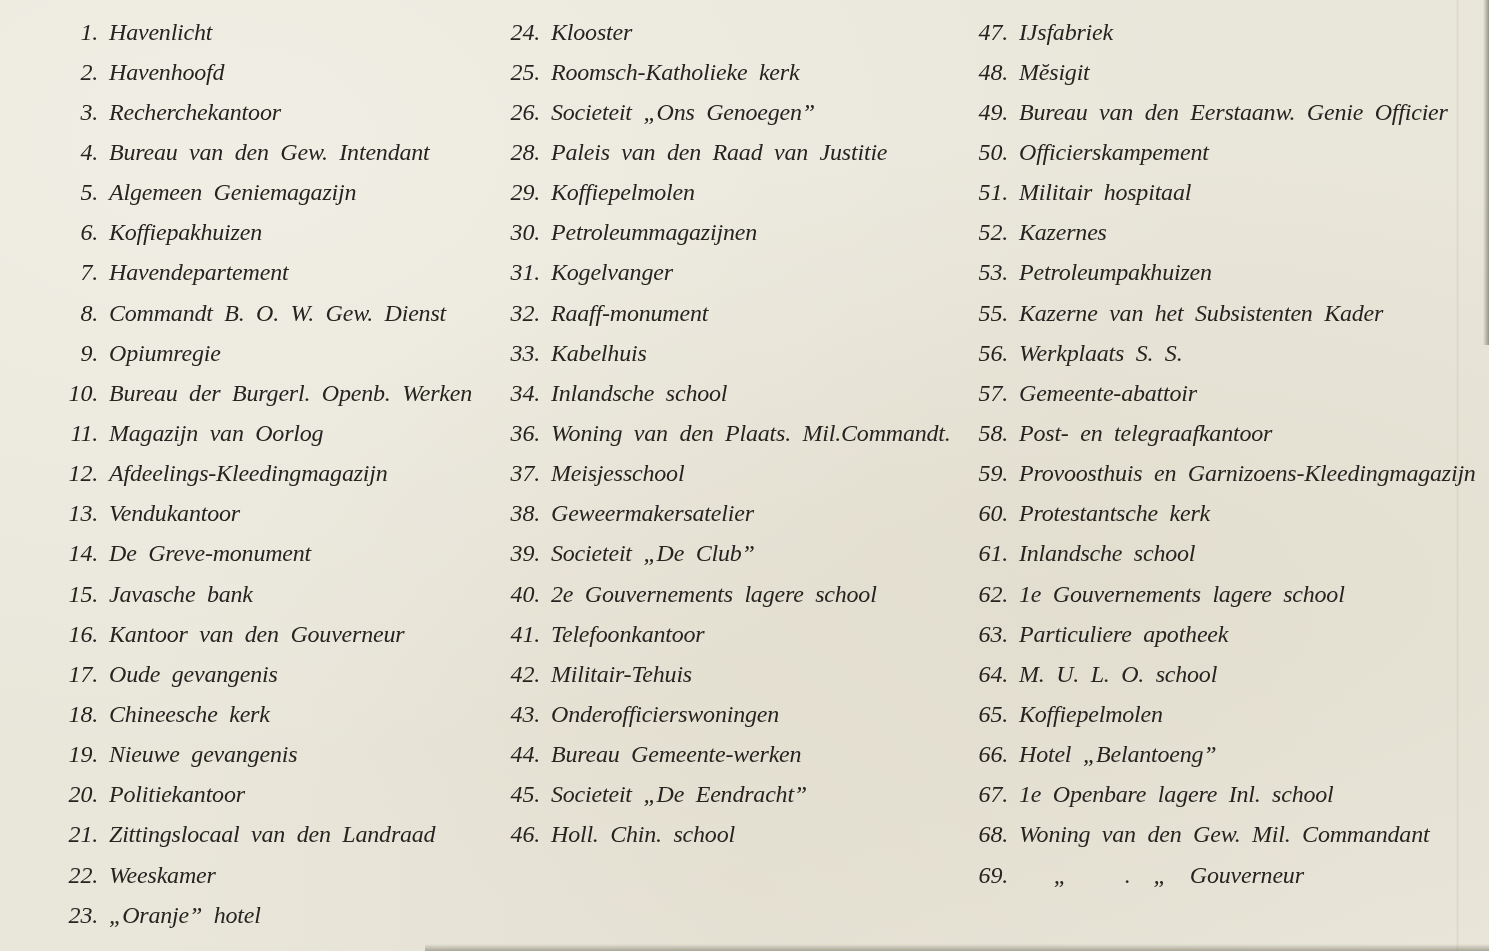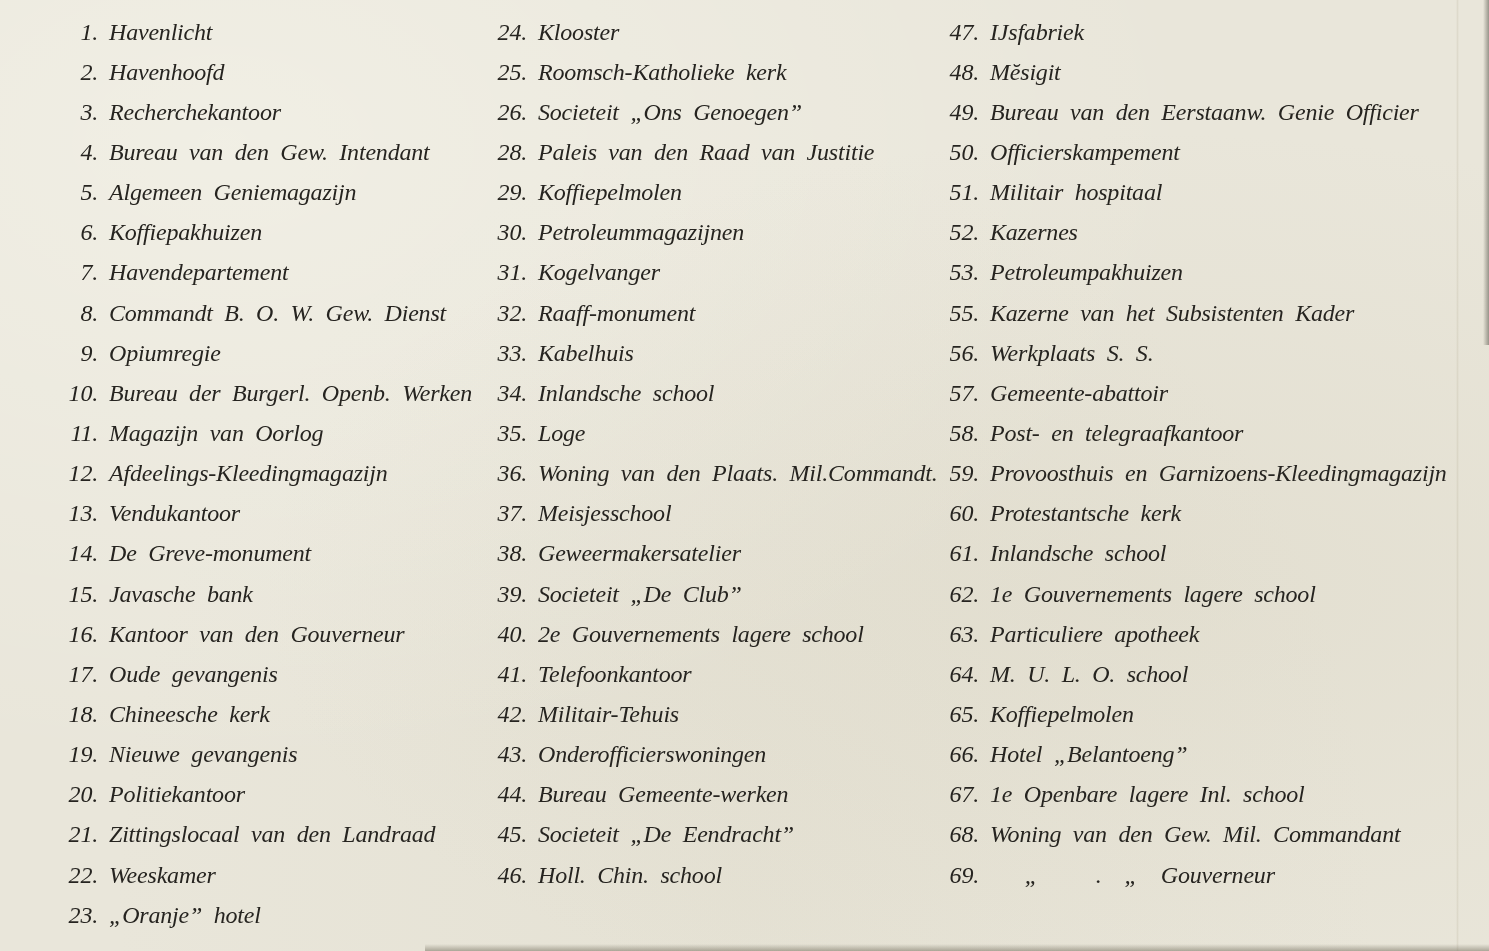--- a/index.html
+++ b/index.html
@@ -15,22 +15,22 @@
       #e9e6da;
     font-family: "Liberation Serif", "DejaVu Serif", serif;
     font-style: italic;
     color: #262420;
   }
   .legend-column {
     position: absolute;
     top: 12px;
   }
   .col-1 { left: 60px;  }
-  .col-2 { left: 489px; }
-  .col-3 { left: 941px; }
+  .col-2 { left: 502px; }
+  .col-3 { left: 970px; }
   .row {
     display: flex;
     align-items: center;
     height: 40.15px;
   }
   .num {
     display: inline-block;
     width: 38px;
     text-align: right;
     font-size: 24px;
@@ -196,24 +196,20 @@
         <span class="num">32.</span>
         <span class="label">Raaff-monument</span>
       </div>
       <div class="row">
         <span class="num">33.</span>
         <span class="label">Kabelhuis</span>
       </div>
       <div class="row">
         <span class="num">34.</span>
         <span class="label">Inlandsche school</span>
-      </div>
-      <div class="row">
-        <span class="num">35.</span>
-        <span class="label">Loge</span>
       </div>
       <div class="row">
         <span class="num">36.</span>
         <span class="label">Woning van den Plaats. Mil.Commandt.</span>
       </div>
       <div class="row">
         <span class="num">37.</span>
         <span class="label">Meisjesschool</span>
       </div>
       <div class="row">

